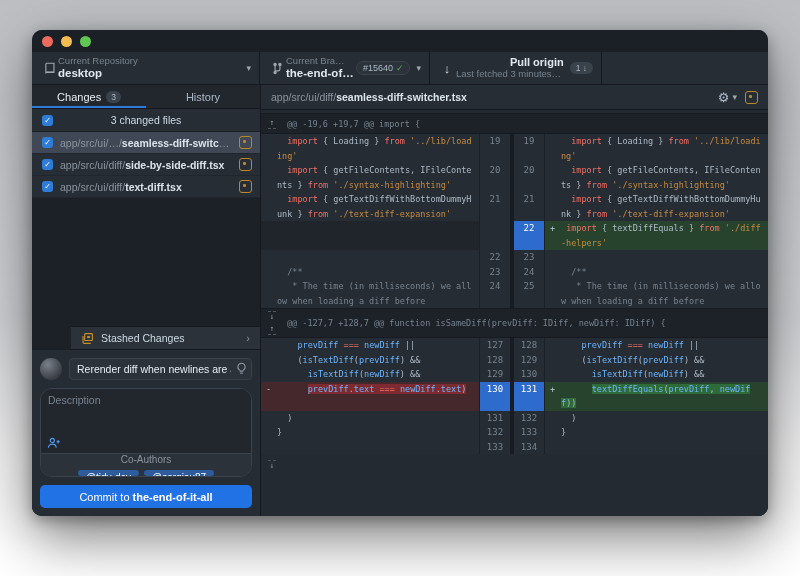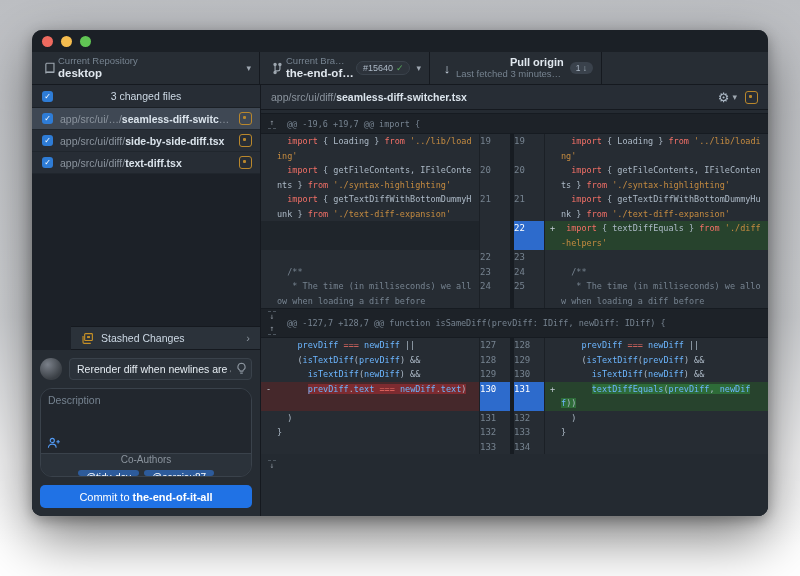--- a/index.html
+++ b/index.html
@@ -90,21 +90,21 @@
   .code-row{display:flex;align-items:stretch;}
   .cell{white-space:pre-wrap;word-break:break-all;line-height:14.5px;padding:0 4px 0 16px;position:relative;color:#adbac7;box-sizing:border-box;}
   .cell.left{width:218px;flex:none;background:#262c33;}
   .cell.right{flex:1;min-width:0;background:#262c33;}
   .cell.empty{background:#1f252b;}
   .cell.del{background:#45282b;}
   .cell.add{background:#27432d;}
   .cell.del .hl{background:#7d2b30;}
   .cell.add .hl{background:#2e6b38;}
   .marker{position:absolute;left:5px;top:0;color:#c3ccd4;}
-  .gut{width:30px;flex:none;text-align:left;color:#768390;font-size:9px;line-height:14.5px;background:#262c33;cursor:pointer;}
+  .gut{width:30px;flex:none;text-align:center;color:#768390;font-size:9px;line-height:14.5px;background:#262c33;cursor:pointer;}
   .gut.old{border-left:1px solid #1b2026;}
   .gut.new{border-right:1px solid #1b2026;}
   .gut.sel{background:#2d6bcc;color:#fff;}
   .gut-div{width:4px;flex:none;background:#171c22;}
   .hunk-row{display:flex;align-items:center;background:#1d2228;border-top:1px solid #161b21;border-bottom:1px solid #161b21;padding:2px 0;min-height:15px;}
   .exp-col{width:22px;flex:none;display:flex;flex-direction:column;align-items:center;gap:2px;}
   .exp{font-size:8px;color:#8b949e;line-height:8px;cursor:pointer;padding:1px 2px;}
   .exp.up{border-bottom:1px dashed #4d565f;}
   .exp.down{border-top:1px dashed #4d565f;}
   .hunk-text{color:#768390;padding-left:4px;white-space:pre;overflow:hidden;}
@@ -171,20 +171,29 @@
       </span>
       <span class="mini-badge">1 ↓</span>
     </div>
 
     <div class="tb-sec tb-fill"></div>
   </div>
 
   <div class="main">
 
     <div class="sidebar">
+      <div class="tabs">
+        <div class="tab active">
+          <span>Changes</span>
+          <span class="count-badge">3</span>
+        </div>
+        <div class="tab">
+          <span>History</span>
+        </div>
+      </div>
 
       <div class="files-summary">
         <span class="cb">✓</span>
         <span class="txt">3 changed files</span>
       </div>
 
       <div id="file-list">
           <div class="file-row selected">
             <span class="cb">✓</span>
             <span class="file-path">app/src/ui/…/<b>seamless-diff-switcher.tsx</b></span>

